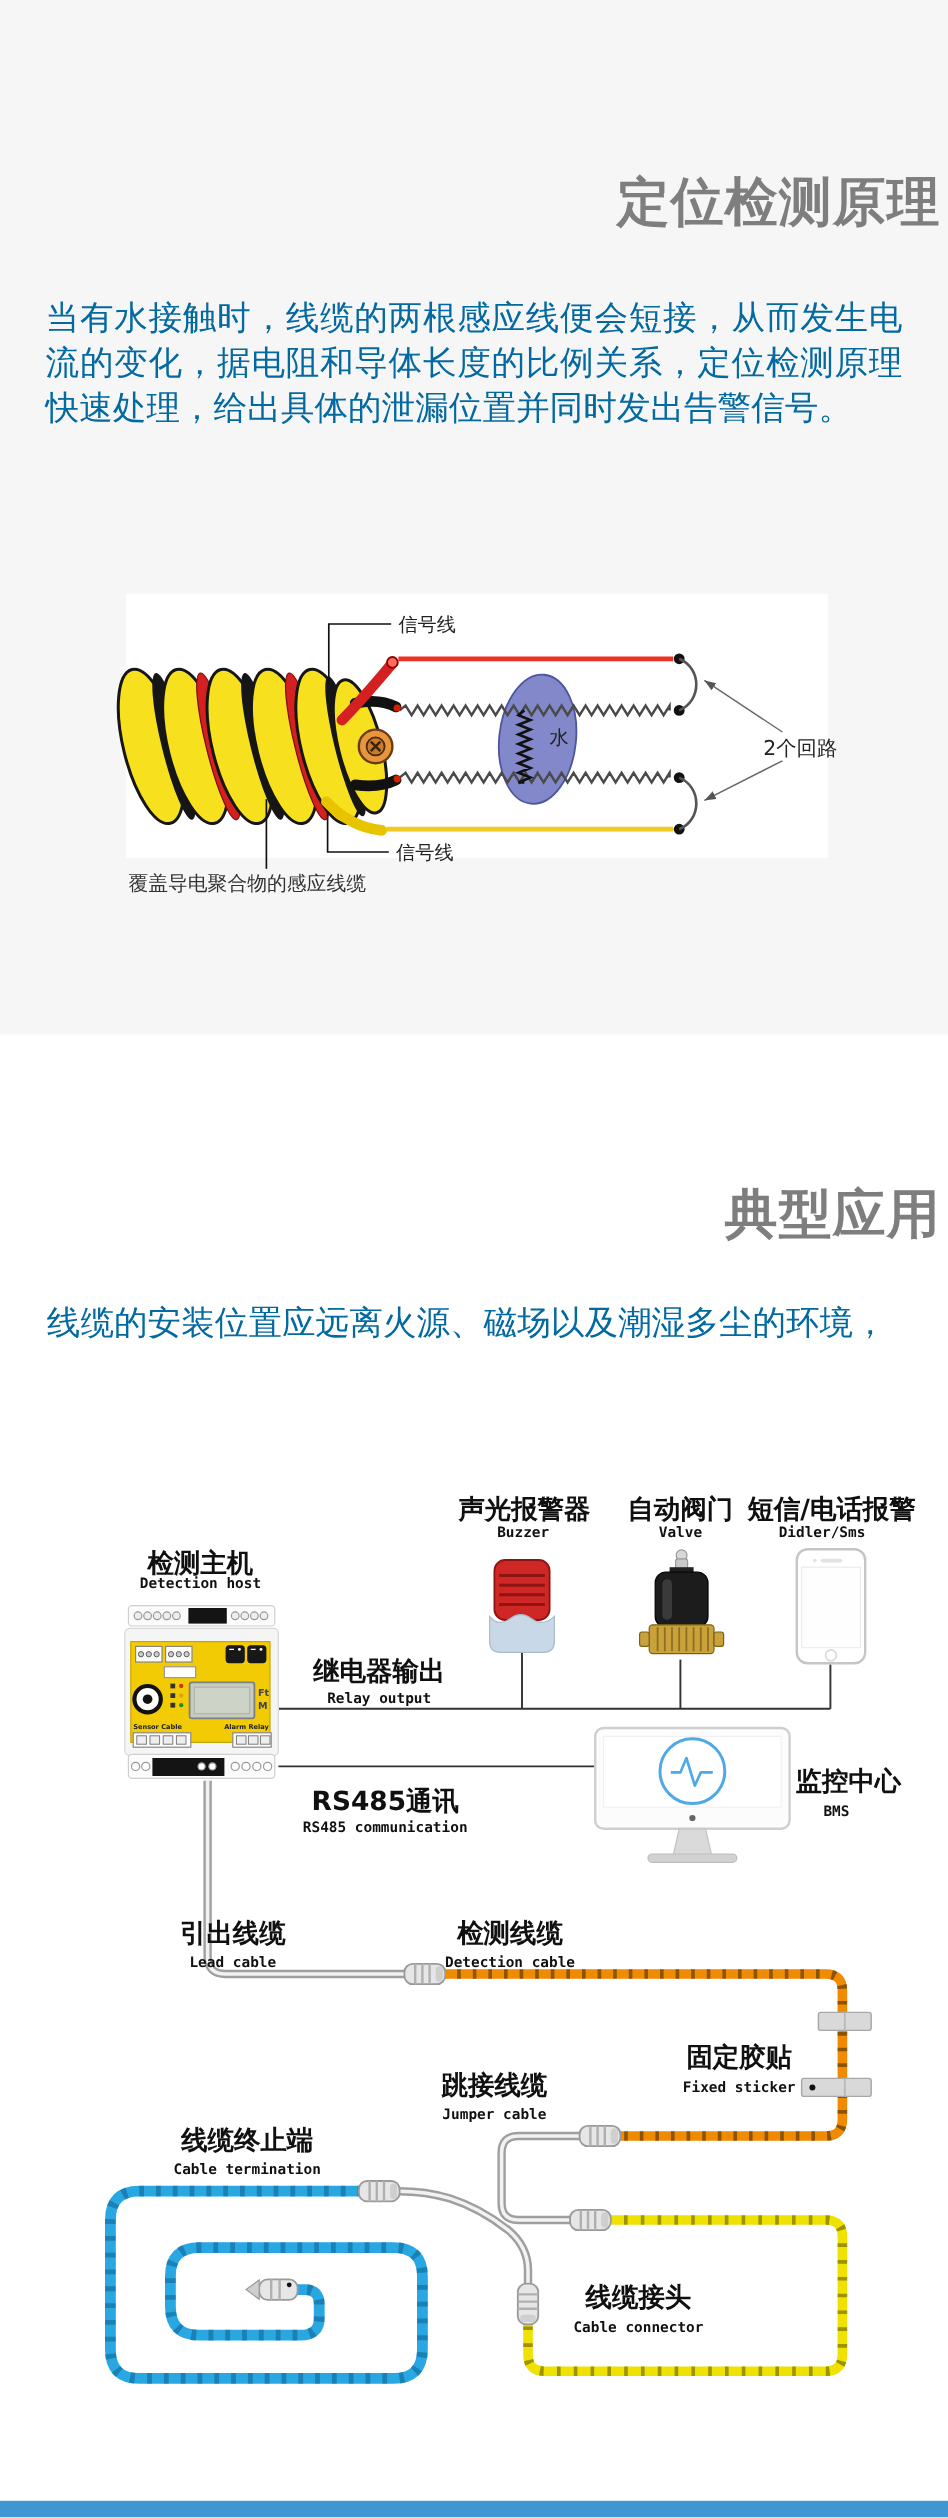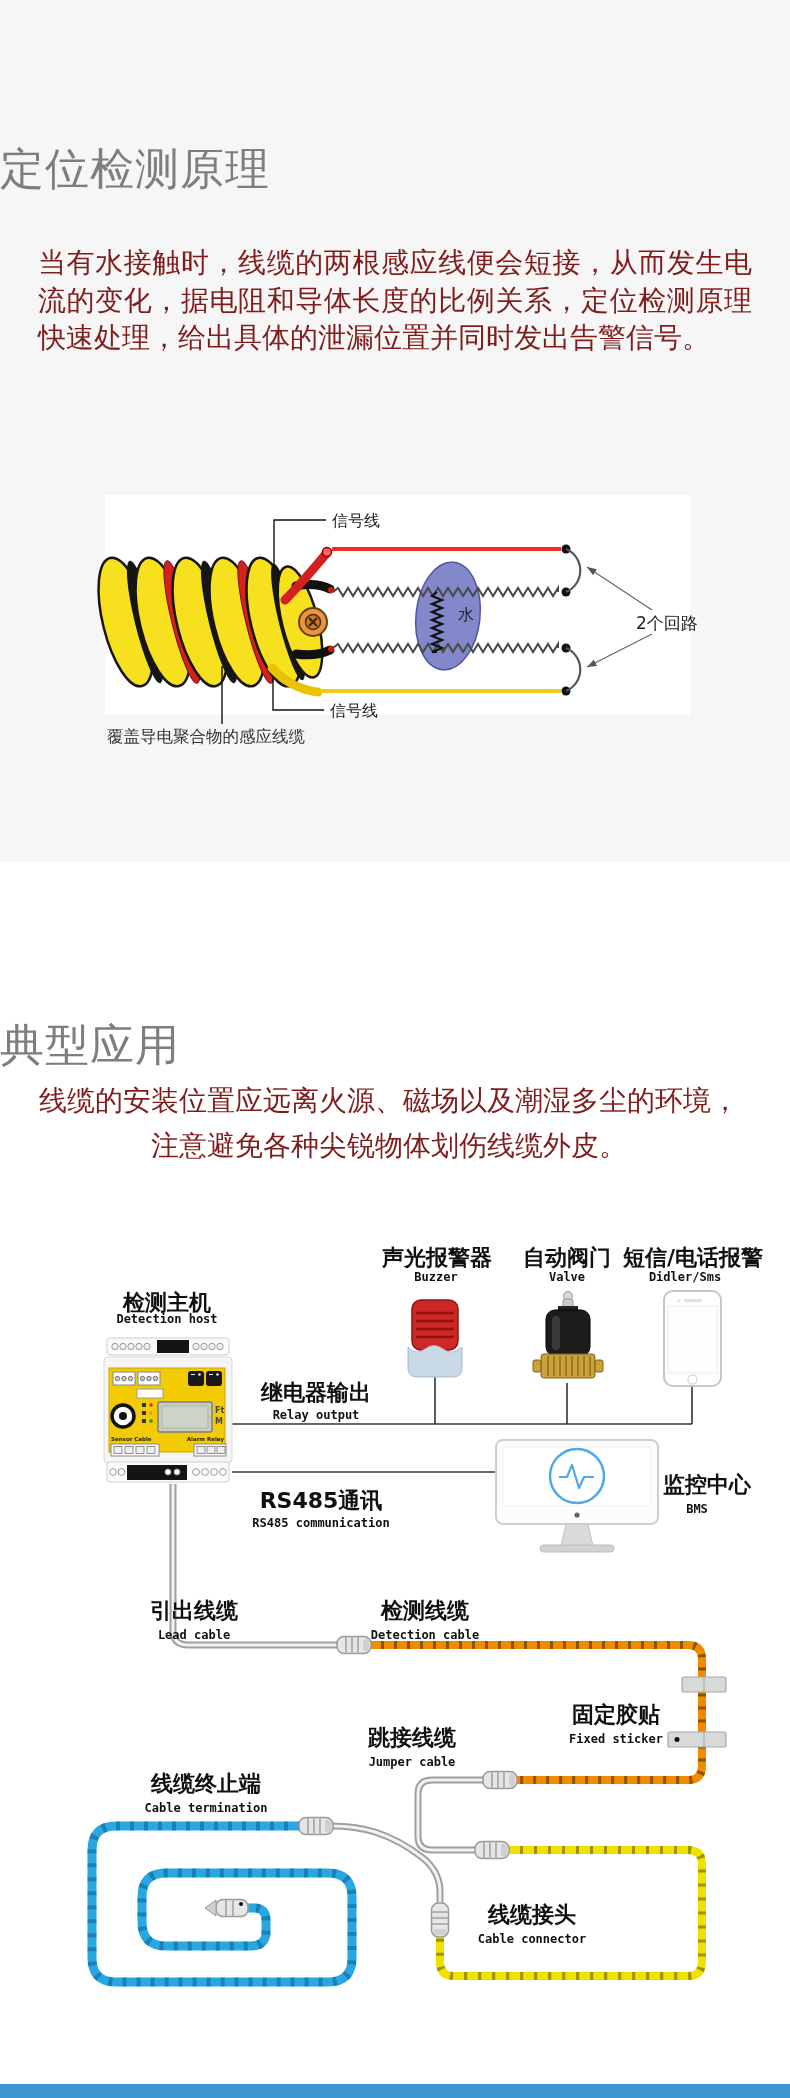--- a/index.html
+++ b/index.html
@@ -1,23 +1,23 @@
 <!DOCTYPE html>
 <html><head>
 <meta charset="utf-8">
 <style>
   html,body{margin:0;padding:0;background:#e9e9e9;}
   .page{position:relative;width:790px;height:2098px;margin:0 auto;background:#ffffff;overflow:hidden;
         font-family:"DejaVu Sans",sans-serif;}
   .sec1-bg{position:absolute;left:0;top:0;width:790px;height:862px;background:#F6F6F6;}
-  .title{position:absolute;left:0;width:784px;margin:0;text-align:left;
-         font-size:44px;font-weight:400;color:#7E7E7E;line-height:1.15;letter-spacing:1px;}
+  .title{position:absolute;left:0;width:784px;margin:0;text-align:right;
+         font-size:44px;font-weight:700;color:#7E7E7E;line-height:1.15;letter-spacing:1px;}
   .t1{top:144px;}
-  .t2{top:1020px;}
-  .para{position:absolute;color:#7f1d1d;font-family:Liberation Mono, monospace;}
+  .t2{top:988px;}
+  .para{position:absolute;color:#0369a1;}
   .p1{left:38px;top:246px;width:714px;font-size:28px;line-height:37.5px;}
   .p1 .jline{text-align:justify;text-align-last:justify;}
   .p1 .jline.last{text-align:center;text-align-last:left;}
   .p2{left:0;top:1080px;width:778px;font-size:28px;line-height:45px;text-align:center;}
   .svg1{position:absolute;left:0;top:480px;width:790px;height:290px;}
   .svg2{position:absolute;left:0;top:1180px;width:790px;height:905px;}
   .footer-bar{position:absolute;left:0;top:2084px;width:790px;height:14px;background:#3E97D3;}
   .lbl{font-size:16px;fill:#222;}
   .loops{font-size:17px;fill:#222;}
   .cap{font-size:16.5px;fill:#333;}
@@ -103,21 +103,20 @@
     <path d="M273,676 V710 H324" fill="none" stroke="#111" stroke-width="1.4"></path>
     <text x="330" y="716" class="lbl">信号线</text>
     <path d="M222,666 V724" fill="none" stroke="#111" stroke-width="1.4"></path>
     <text x="107" y="742" class="cap">覆盖导电聚合物的感应线缆</text>
   </svg>
 
   <h1 class="title t2">典型应用</h1>
 
   <div class="para p2">
     <div>线缆的安装位置应远离火源、磁场以及潮湿多尘的环境，</div>
-    <div>注意避免各种尖锐物体划伤线缆外皮。</div>
   </div>
 
   <svg class="svg2" viewBox="0 1180 790 905">
     <defs>
       <g id="conn">
         <rect x="-17" y="-8.5" width="34" height="17" rx="7" fill="#e6e6e6" stroke="#9a9a9a" stroke-width="1.5"></rect>
         <path d="M-8,-8.5 V8.5 M-2,-8.5 V8.5 M4,-8.5 V8.5" stroke="#b0b0b0" stroke-width="2" fill="none"></path>
         <rect x="9" y="-6.5" width="6" height="13" rx="3" fill="#cfcfcf"></rect>
       </g>
     </defs>

